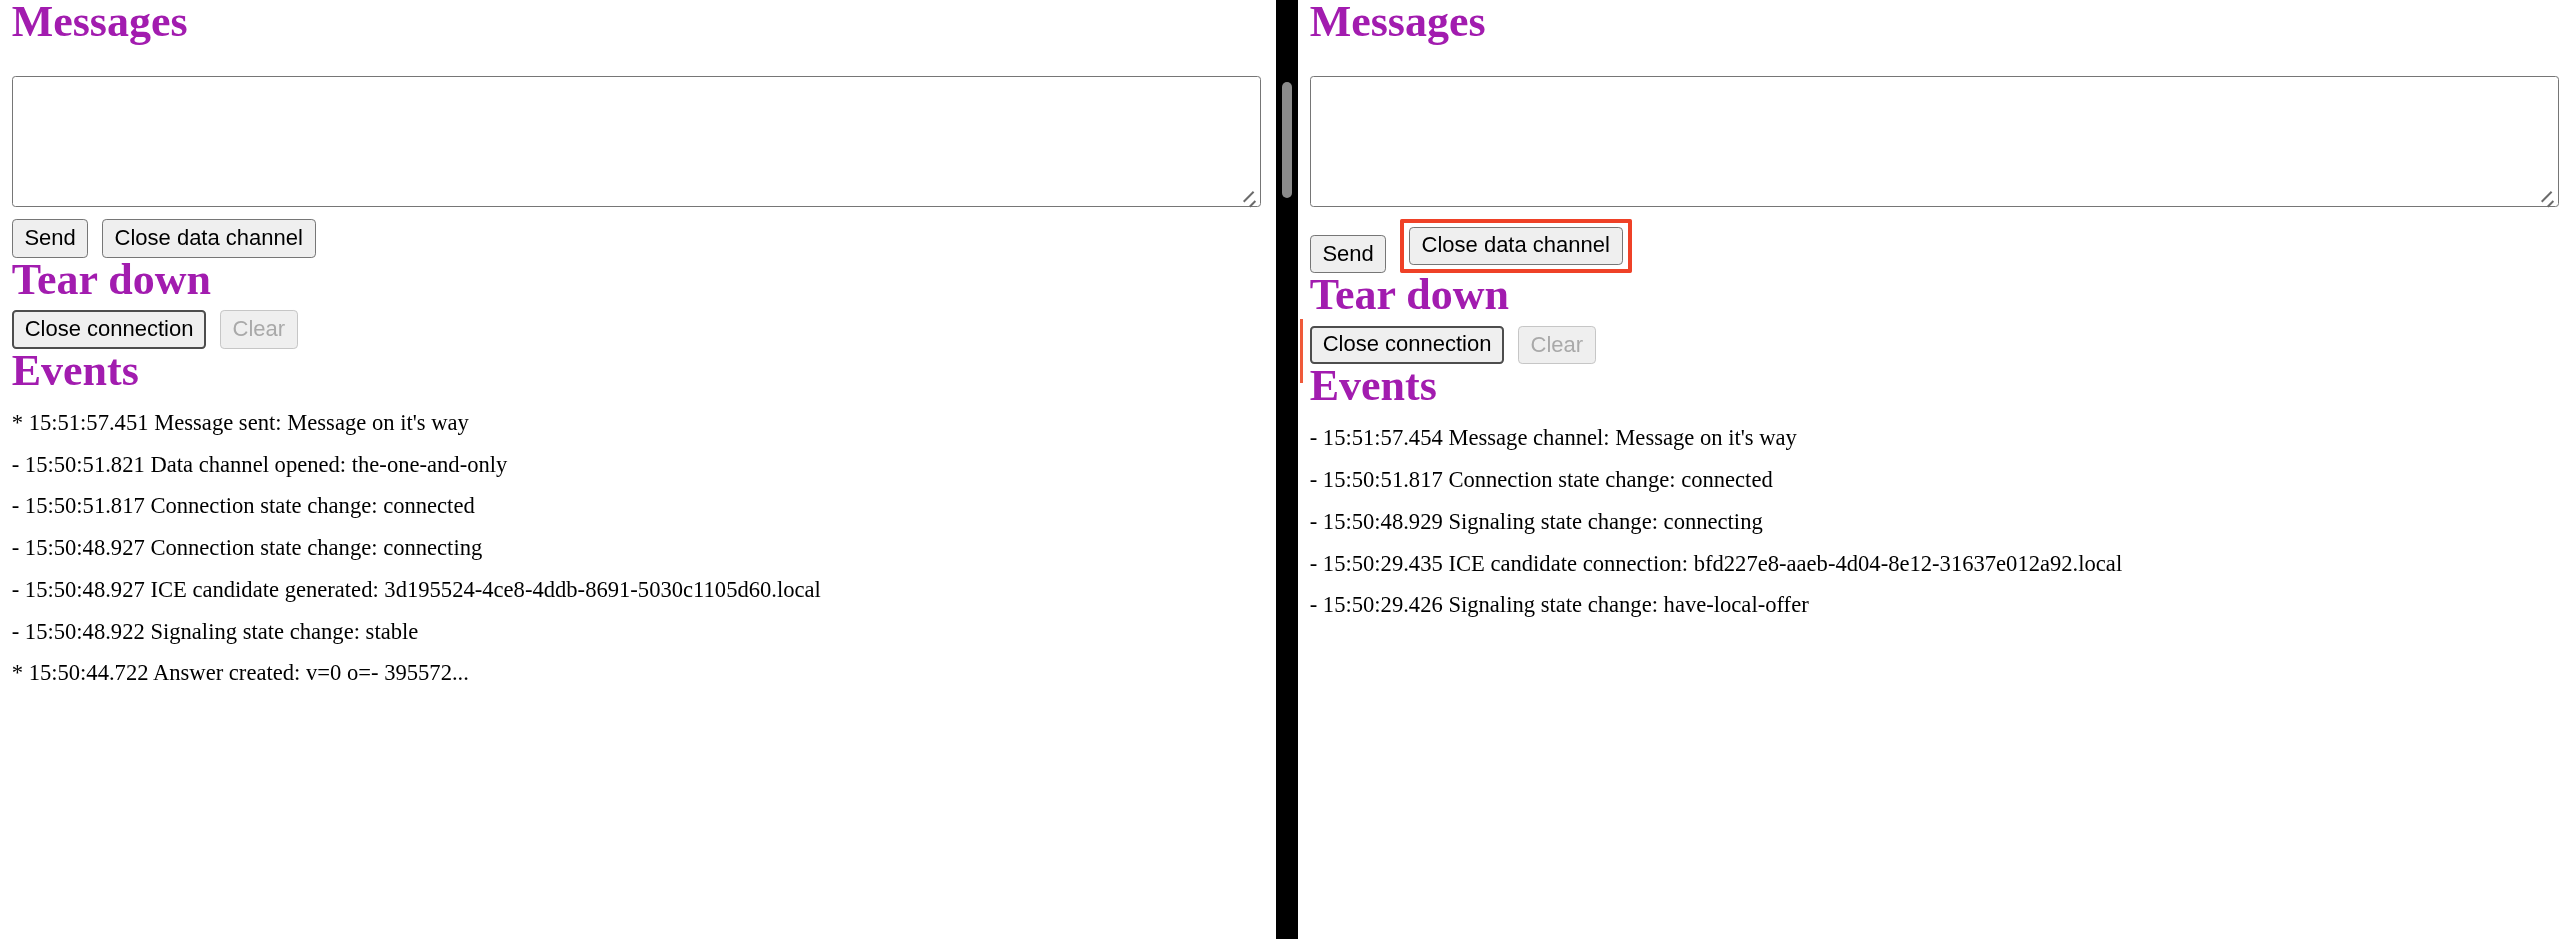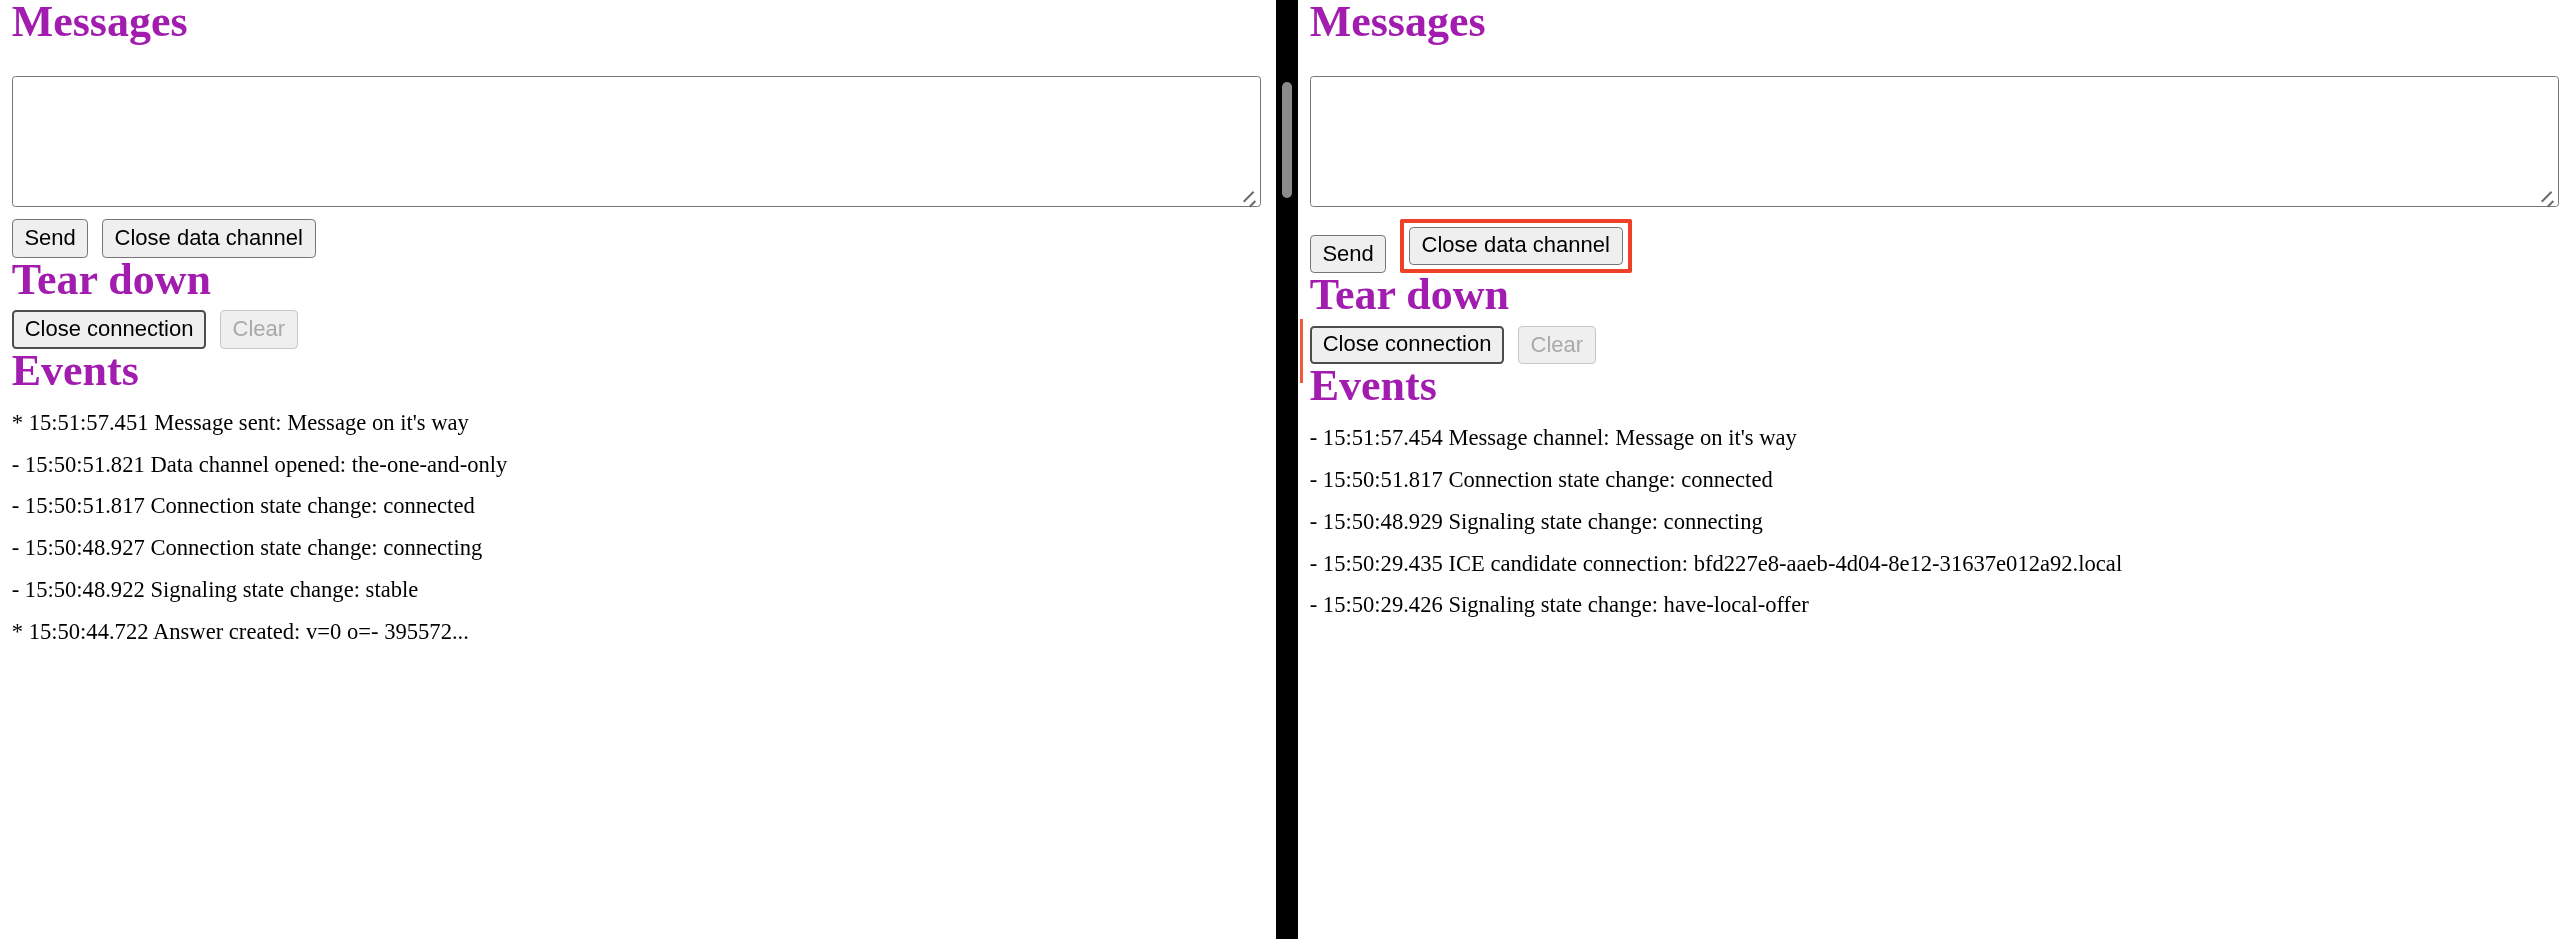--- a/index.html
+++ b/index.html
@@ -207,20 +207,21 @@
         <button class="btn disabled">Clear</button>
       </div>
 
       <h2 class="section-heading h-events">Events</h2>
 
       <div class="events-list">
         <div class="event-line em">* 15:51:57.451 Message sent: Message on it's way</div>
         <div class="event-line">- 15:50:51.821 Data channel opened: the-one-and-only</div>
         <div class="event-line">- 15:50:51.817 Connection state change: connected</div>
         <div class="event-line">- 15:50:48.927 Connection state change: connecting</div>
+        <div class="event-line">- 15:50:48.927 ICE candidate generated: 3d195524-4ce8-4ddb-8691-5030c1105d60.local</div>
         <div class="event-line">- 15:50:48.922 Signaling state change: stable</div>
         <div class="event-line em">* 15:50:44.722 Answer created: v=0 o=- 395572...</div>
       </div>
 
     </div>
   </div>
 
   <div class="divider" style="background: rgb(0, 0, 0);">
     <div class="scroll-thumb" style="background: rgb(139, 139, 139);"></div>
   </div>

